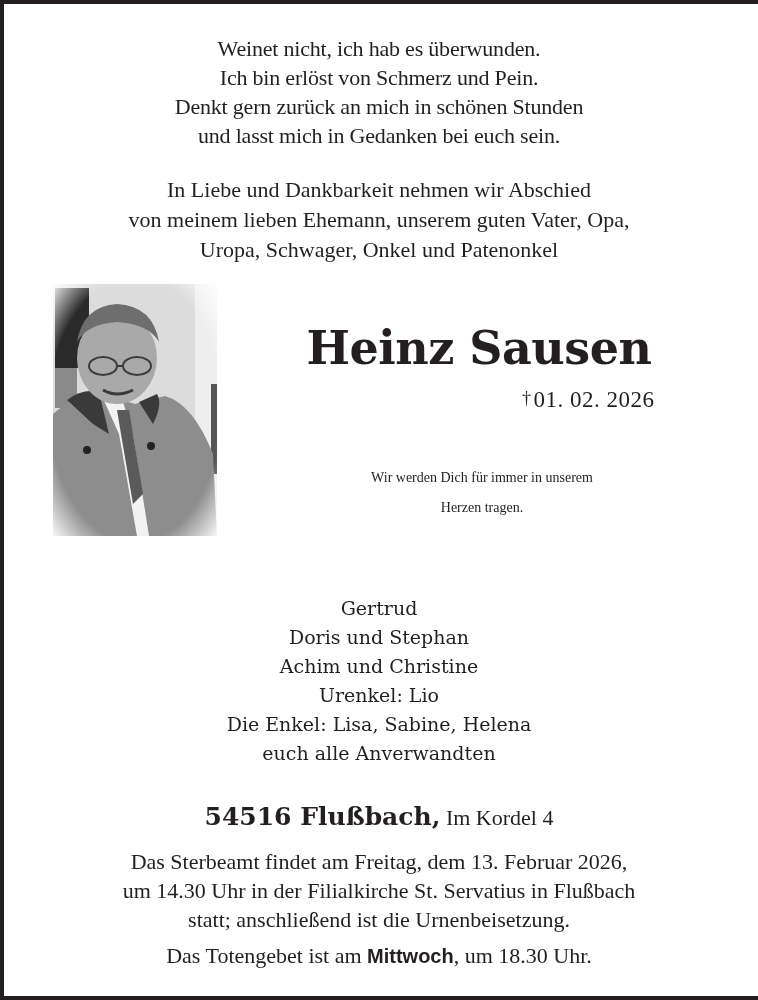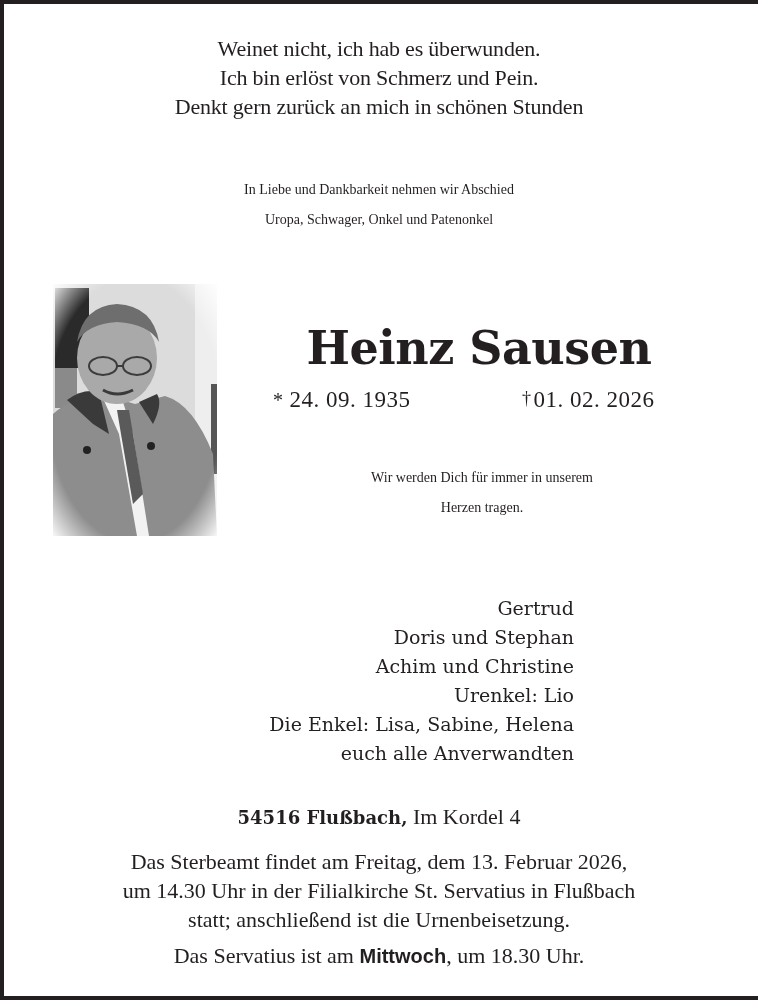--- a/index.html
+++ b/index.html
@@ -20,21 +20,21 @@
     .center { text-align: center; }
     .poem {
       position: absolute; left: 0; top: 30px; width: 750px;
       font-family: "Liberation Serif", serif;
       font-size: 22px; line-height: 29px;
       letter-spacing: -0.2px;
     }
     .farewell {
       position: absolute; left: 0; top: 171px; width: 750px;
       font-family: "Liberation Serif", serif;
-      font-size: 14px; line-height: 30px;
+      font-size: 22px; line-height: 30px;
     }
     .photo {
       position: absolute; left: 49px; top: 280px;
       width: 164px; height: 252px;
       background: linear-gradient(180deg, #d9d9d9 0%, #bfbfbf 100%);
       overflow: hidden;
       box-shadow: 0 0 6px 2px rgba(255,255,255,0.9) inset;
     }
     .photo svg { display: block; }
     .name {
@@ -63,27 +63,27 @@
     .memory-head {
       position: absolute; left: 180px; top: 552px; width: 390px;
       font-family: "DejaVu Serif", serif;
       font-size: 19px; line-height: 28px;
     }
     .mourners {
       position: absolute; left: 180px; top: 590px; width: 390px;
       font-family: "DejaVu Serif", serif;
       font-size: 19px; line-height: 29px;
     }
-    .mourners div { white-space: nowrap; text-align: right; }
+    .mourners div { white-space: nowrap; }
     .address {
       position: absolute; left: 0; top: 798px; width: 750px;
       font-family: "Liberation Serif", serif;
       font-size: 22px; line-height: 30px;
     }
-    .address b { font-family: "DejaVu Serif", serif; font-size: 18px; }
+    .address b { font-family: "DejaVu Serif", serif; font-size: 25px; }
     .service {
       position: absolute; left: 0; top: 843px; width: 750px;
       font-family: "Liberation Serif", serif;
       font-size: 22px; line-height: 29px;
     }
     .prayer {
       position: absolute; left: 0; top: 937px; width: 750px;
       font-family: "Liberation Serif", serif;
       font-size: 22px; line-height: 30px;
     }
@@ -91,24 +91,26 @@
   </style>
 </head>
 <body>
 
 <div class="card">
 
   <div class="poem center">
     <div>Weinet nicht, ich hab es überwunden.</div>
     <div>Ich bin erlöst von Schmerz und Pein.</div>
     <div>Denkt gern zurück an mich in schönen Stunden</div>
+    <div>und lasst mich in Gedanken bei euch sein.</div>
   </div>
 
   <div class="farewell center">
     <div>In Liebe und Dankbarkeit nehmen wir Abschied</div>
+    <div>von meinem lieben Ehemann, unserem guten Vater, Opa,</div>
     <div>Uropa, Schwager, Onkel und Patenonkel</div>
   </div>
 
   <div class="photo" aria-label="Black-and-white portrait of an elderly man with glasses in a traditional jacket">
     <svg width="164" height="252" viewBox="0 0 164 252">
       <defs>
         <radialGradient id="vig" cx="50%" cy="50%" r="70%">
           <stop offset="75%" stop-color="#ffffff" stop-opacity="0"></stop>
           <stop offset="100%" stop-color="#ffffff" stop-opacity="0.9"></stop>
         </radialGradient>
@@ -133,23 +135,20 @@
       <ellipse cx="50" cy="82" rx="14" ry="9" fill="none" stroke="#3c3c3c" stroke-width="2"></ellipse>
       <ellipse cx="84" cy="82" rx="14" ry="9" fill="none" stroke="#3c3c3c" stroke-width="2"></ellipse>
       <line x1="64" y1="82" x2="70" y2="82" stroke="#3c3c3c" stroke-width="2"></line>
       <path d="M50 106 Q64 114 80 106" fill="none" stroke="#3a3a3a" stroke-width="3"></path>
       <rect x="0" y="0" width="164" height="252" fill="url(#vig)"></rect>
     </svg>
   </div>
 
   <div class="name center">Heinz Sausen</div>
 
-  <div class="dates date-born">
-    <span class="sym">*</span><span>24. 09. 1935</span>
-  </div>
   <div class="dates date-died">
     <span class="sym">†</span><span>01. 02. 2026</span>
   </div>
 
   <div class="motto center">
     <div>Wir werden Dich für immer in unserem</div>
     <div>Herzen tragen.</div>
   </div>
 
 
@@ -166,16 +165,16 @@
     <b>54516 Flußbach,</b><span> Im Kordel 4</span>
   </div>
 
   <div class="service center">
     <div>Das Sterbeamt findet am Freitag, dem 13. Februar 2026,</div>
     <div>um 14.30 Uhr in der Filialkirche St. Servatius in Flußbach</div>
     <div>statt; anschließend ist die Urnenbeisetzung.</div>
   </div>
 
   <div class="prayer center">
-    <span>Das Servatius ist am </span><b>Mittwoch</b><span>, um 18.30 Uhr.</span>
+    <span>Das Totengebet ist am </span><b>Mittwoch</b><span>, um 18.30 Uhr.</span>
   </div>
 
 </div>
 
 </body></html>

